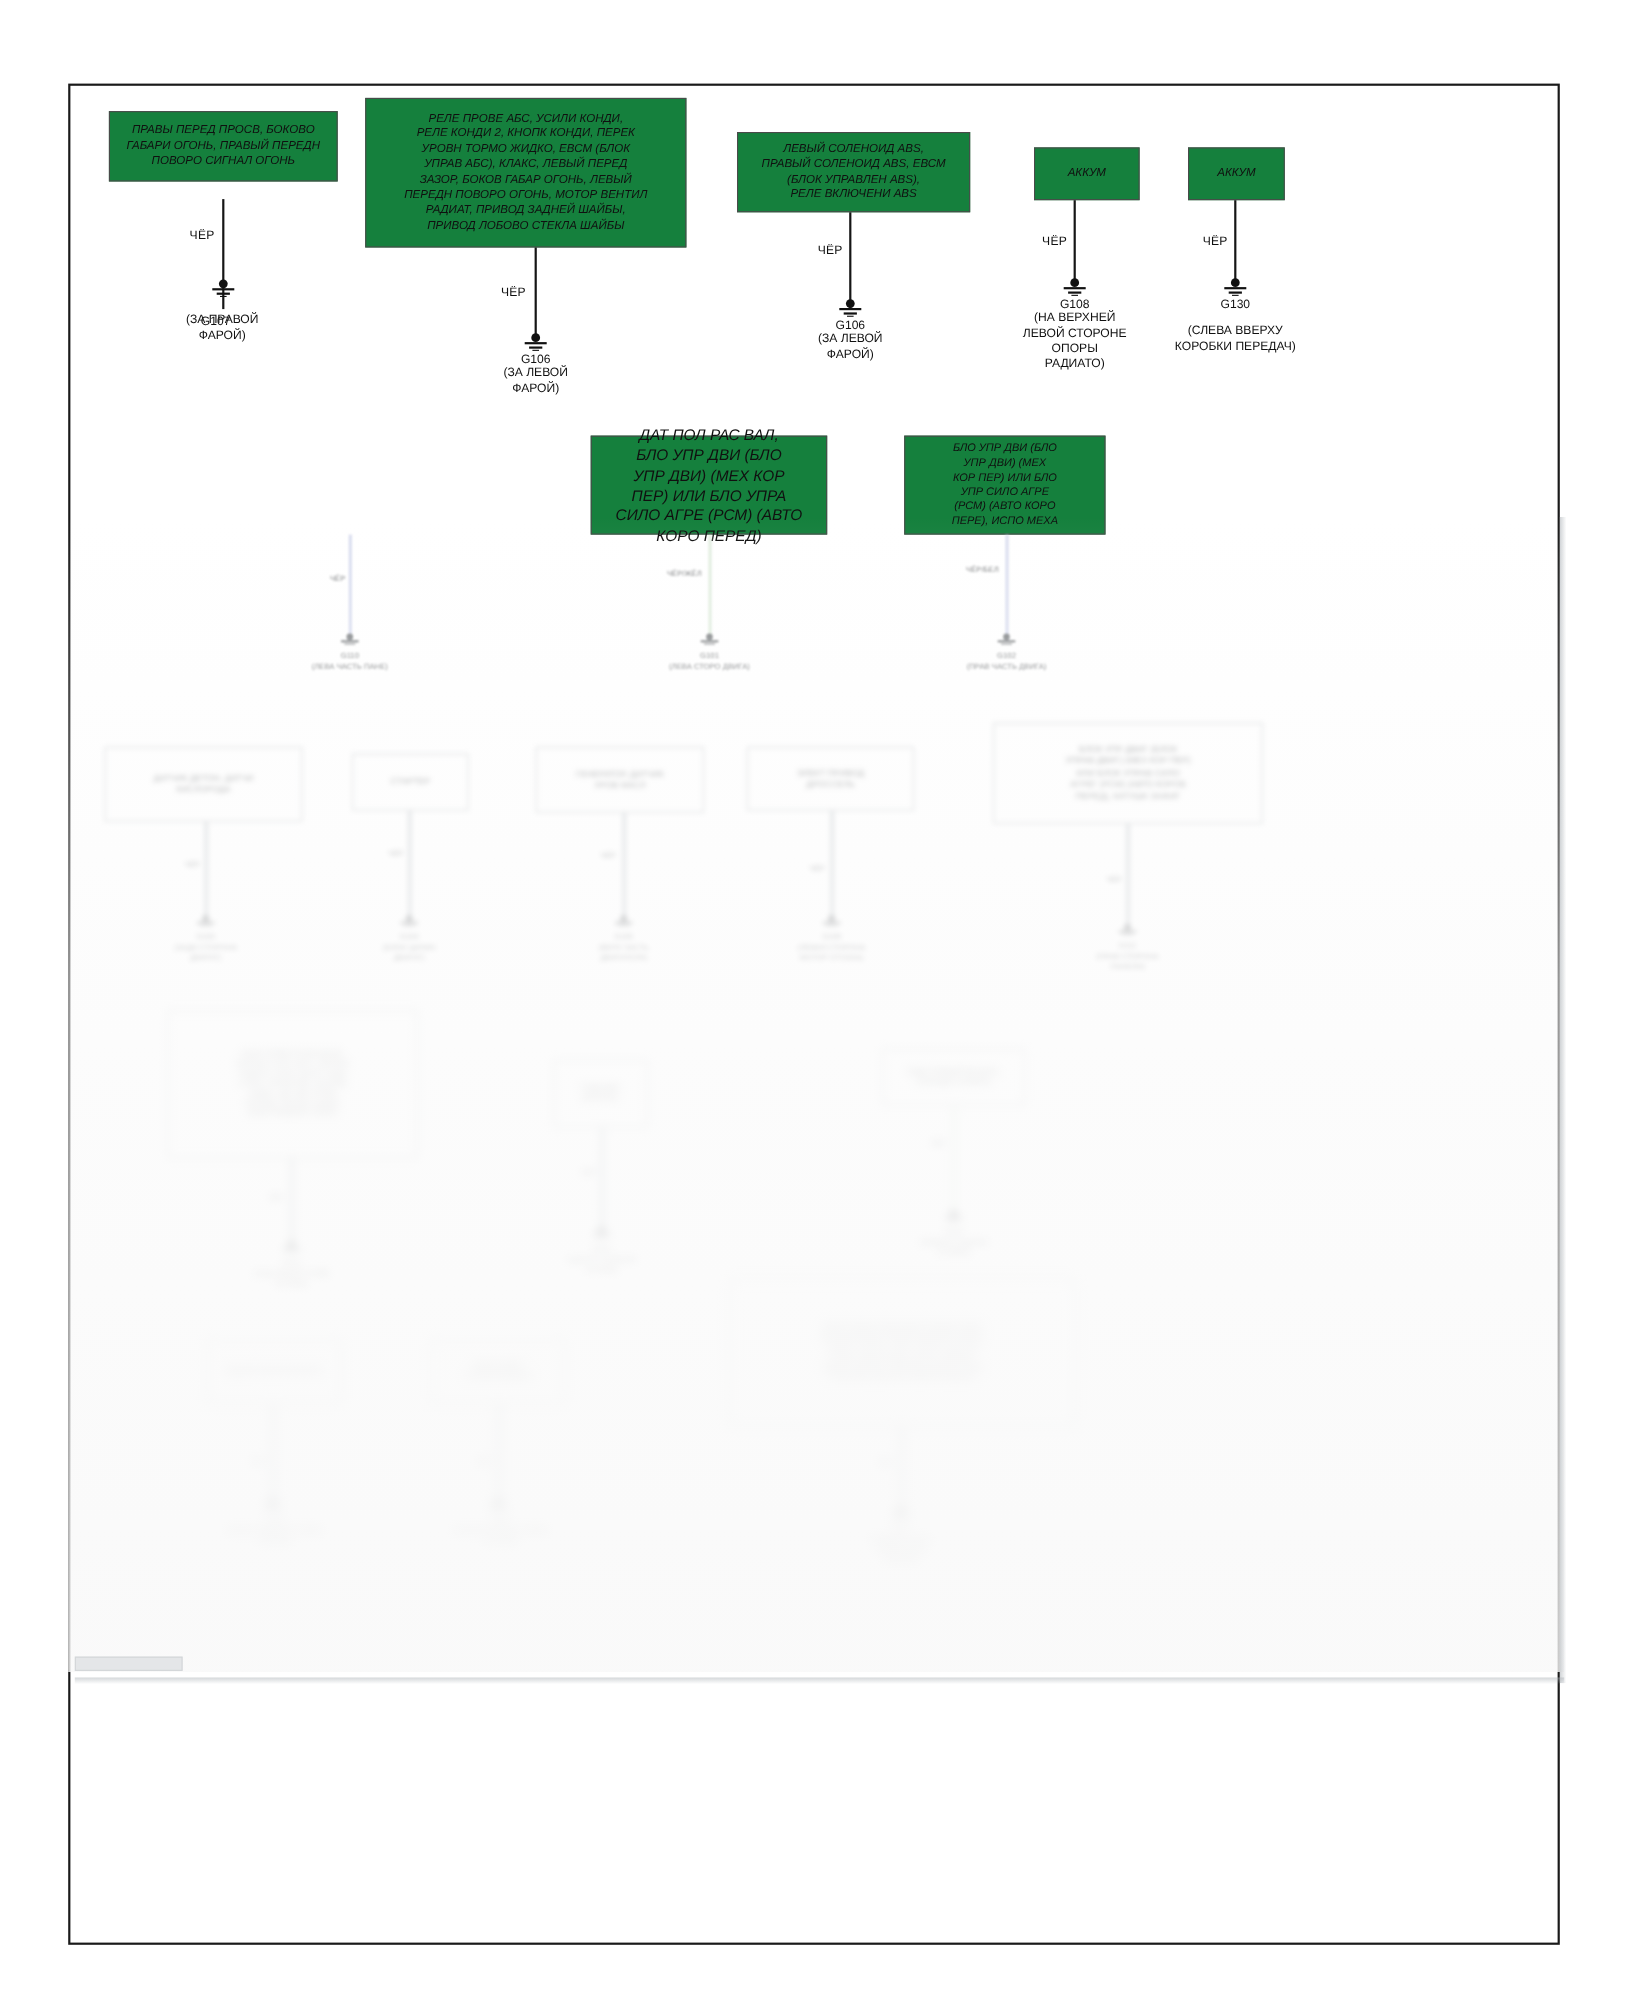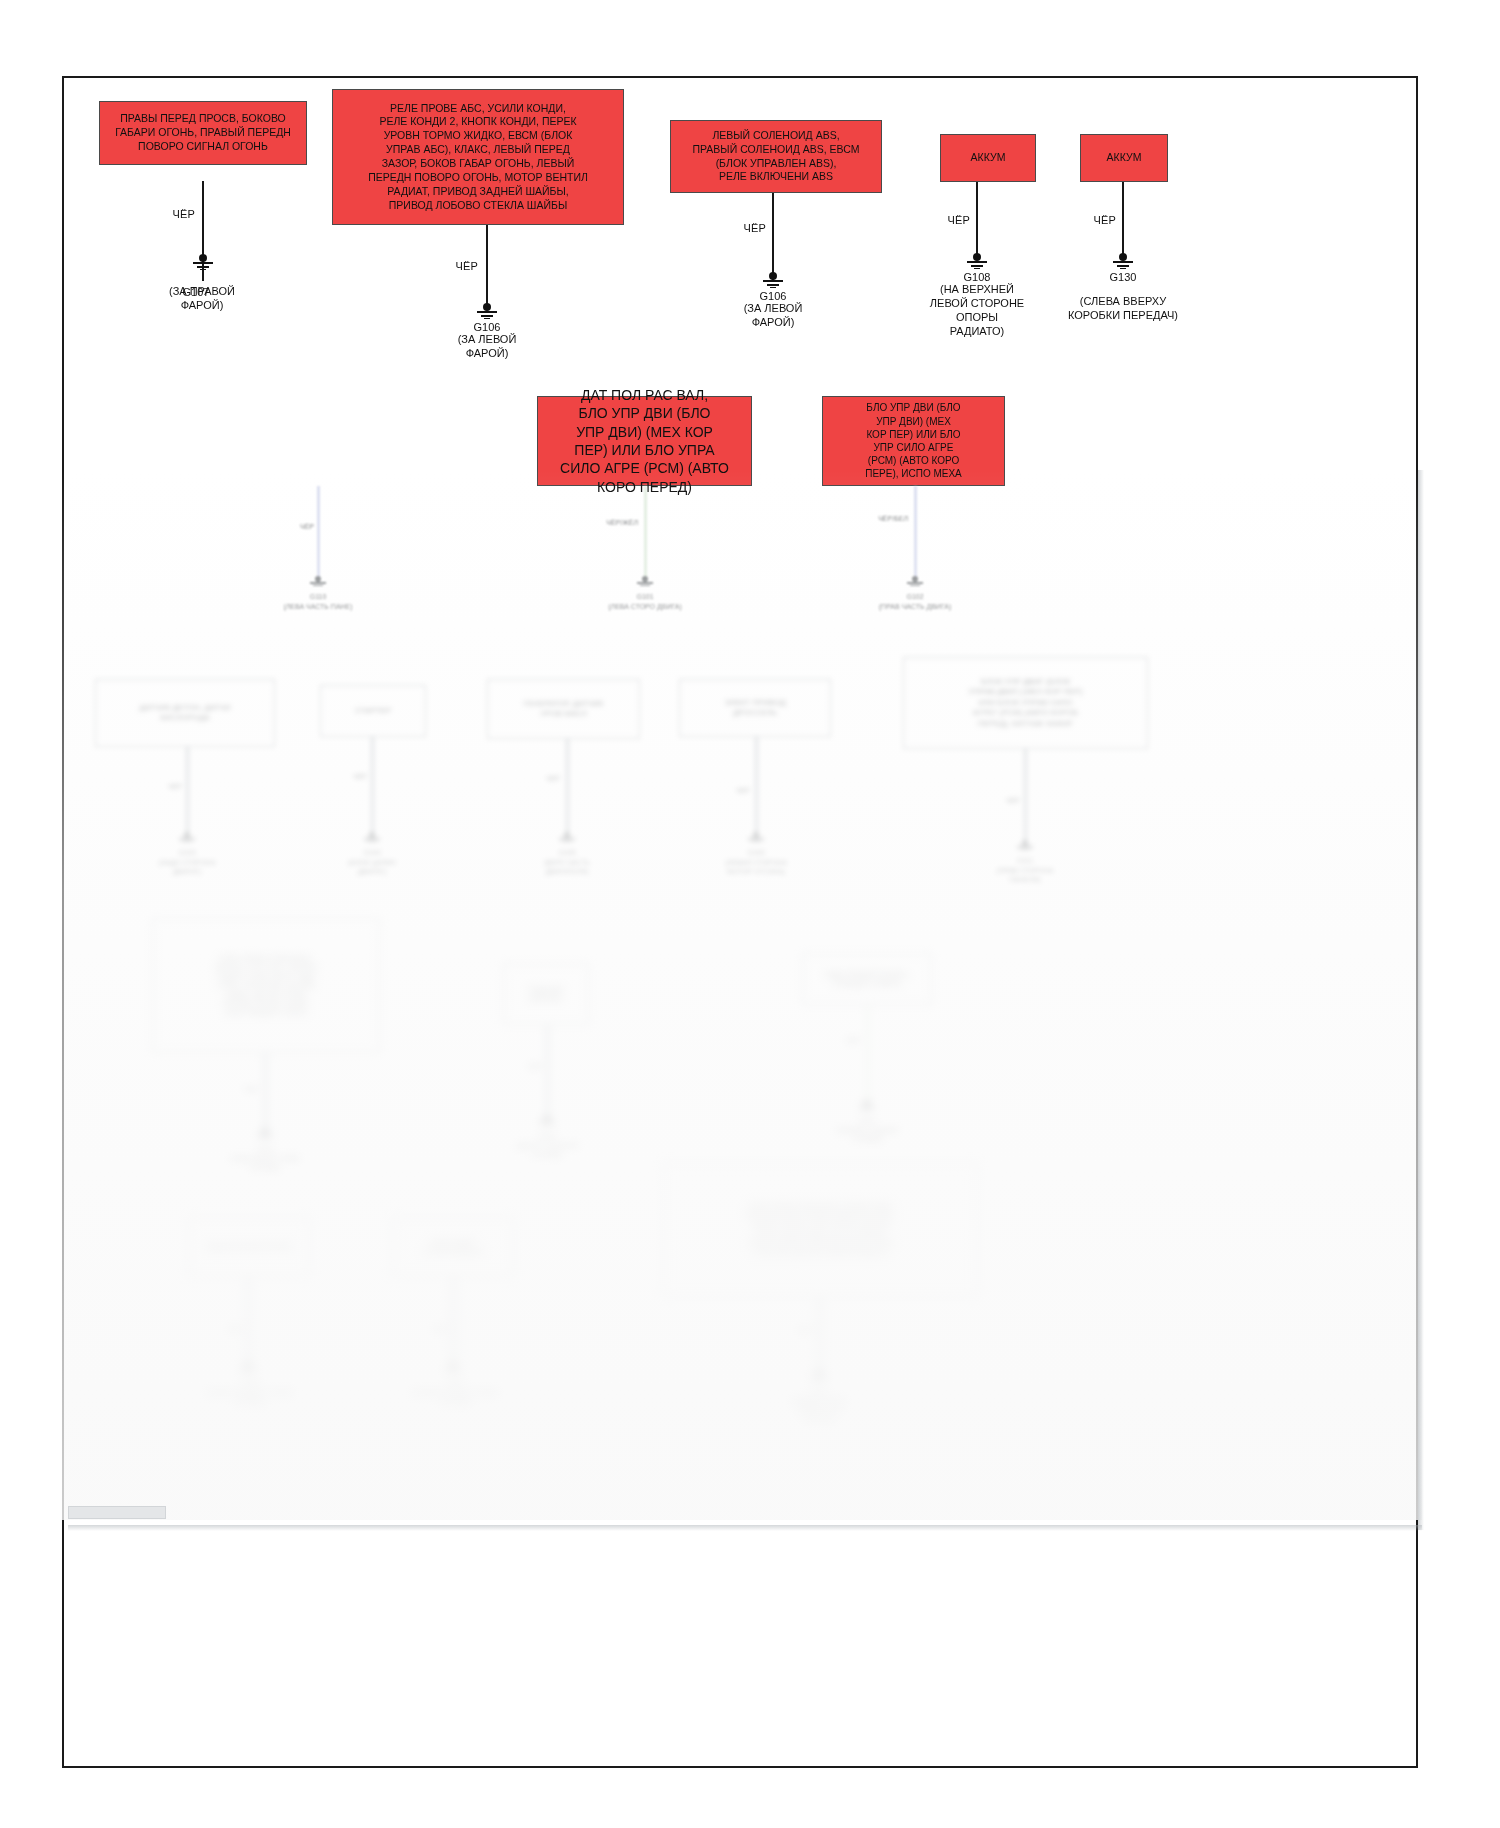--- a/index.html
+++ b/index.html
@@ -28,28 +28,29 @@
     border: 2px solid #1a1a1a;
     box-sizing: border-box;
     background: #ffffff;
   }
 
   
   .box {
     position: absolute;
     box-sizing: border-box;
     border: 1.6px solid #4a4a4a;
-    background: #ef4444;
+    background: #15803d;
     display: flex;
     align-items: center;
     justify-content: center;
     text-align: center;
     color: #101010;
     line-height: 1.32;
     padding: 4px 6px;
+    font-style: italic;
   }
   .box-text {
     display: block;
     white-space: pre-line;
     text-align: center;
   }
 
   
   .wire {
     position: absolute;

